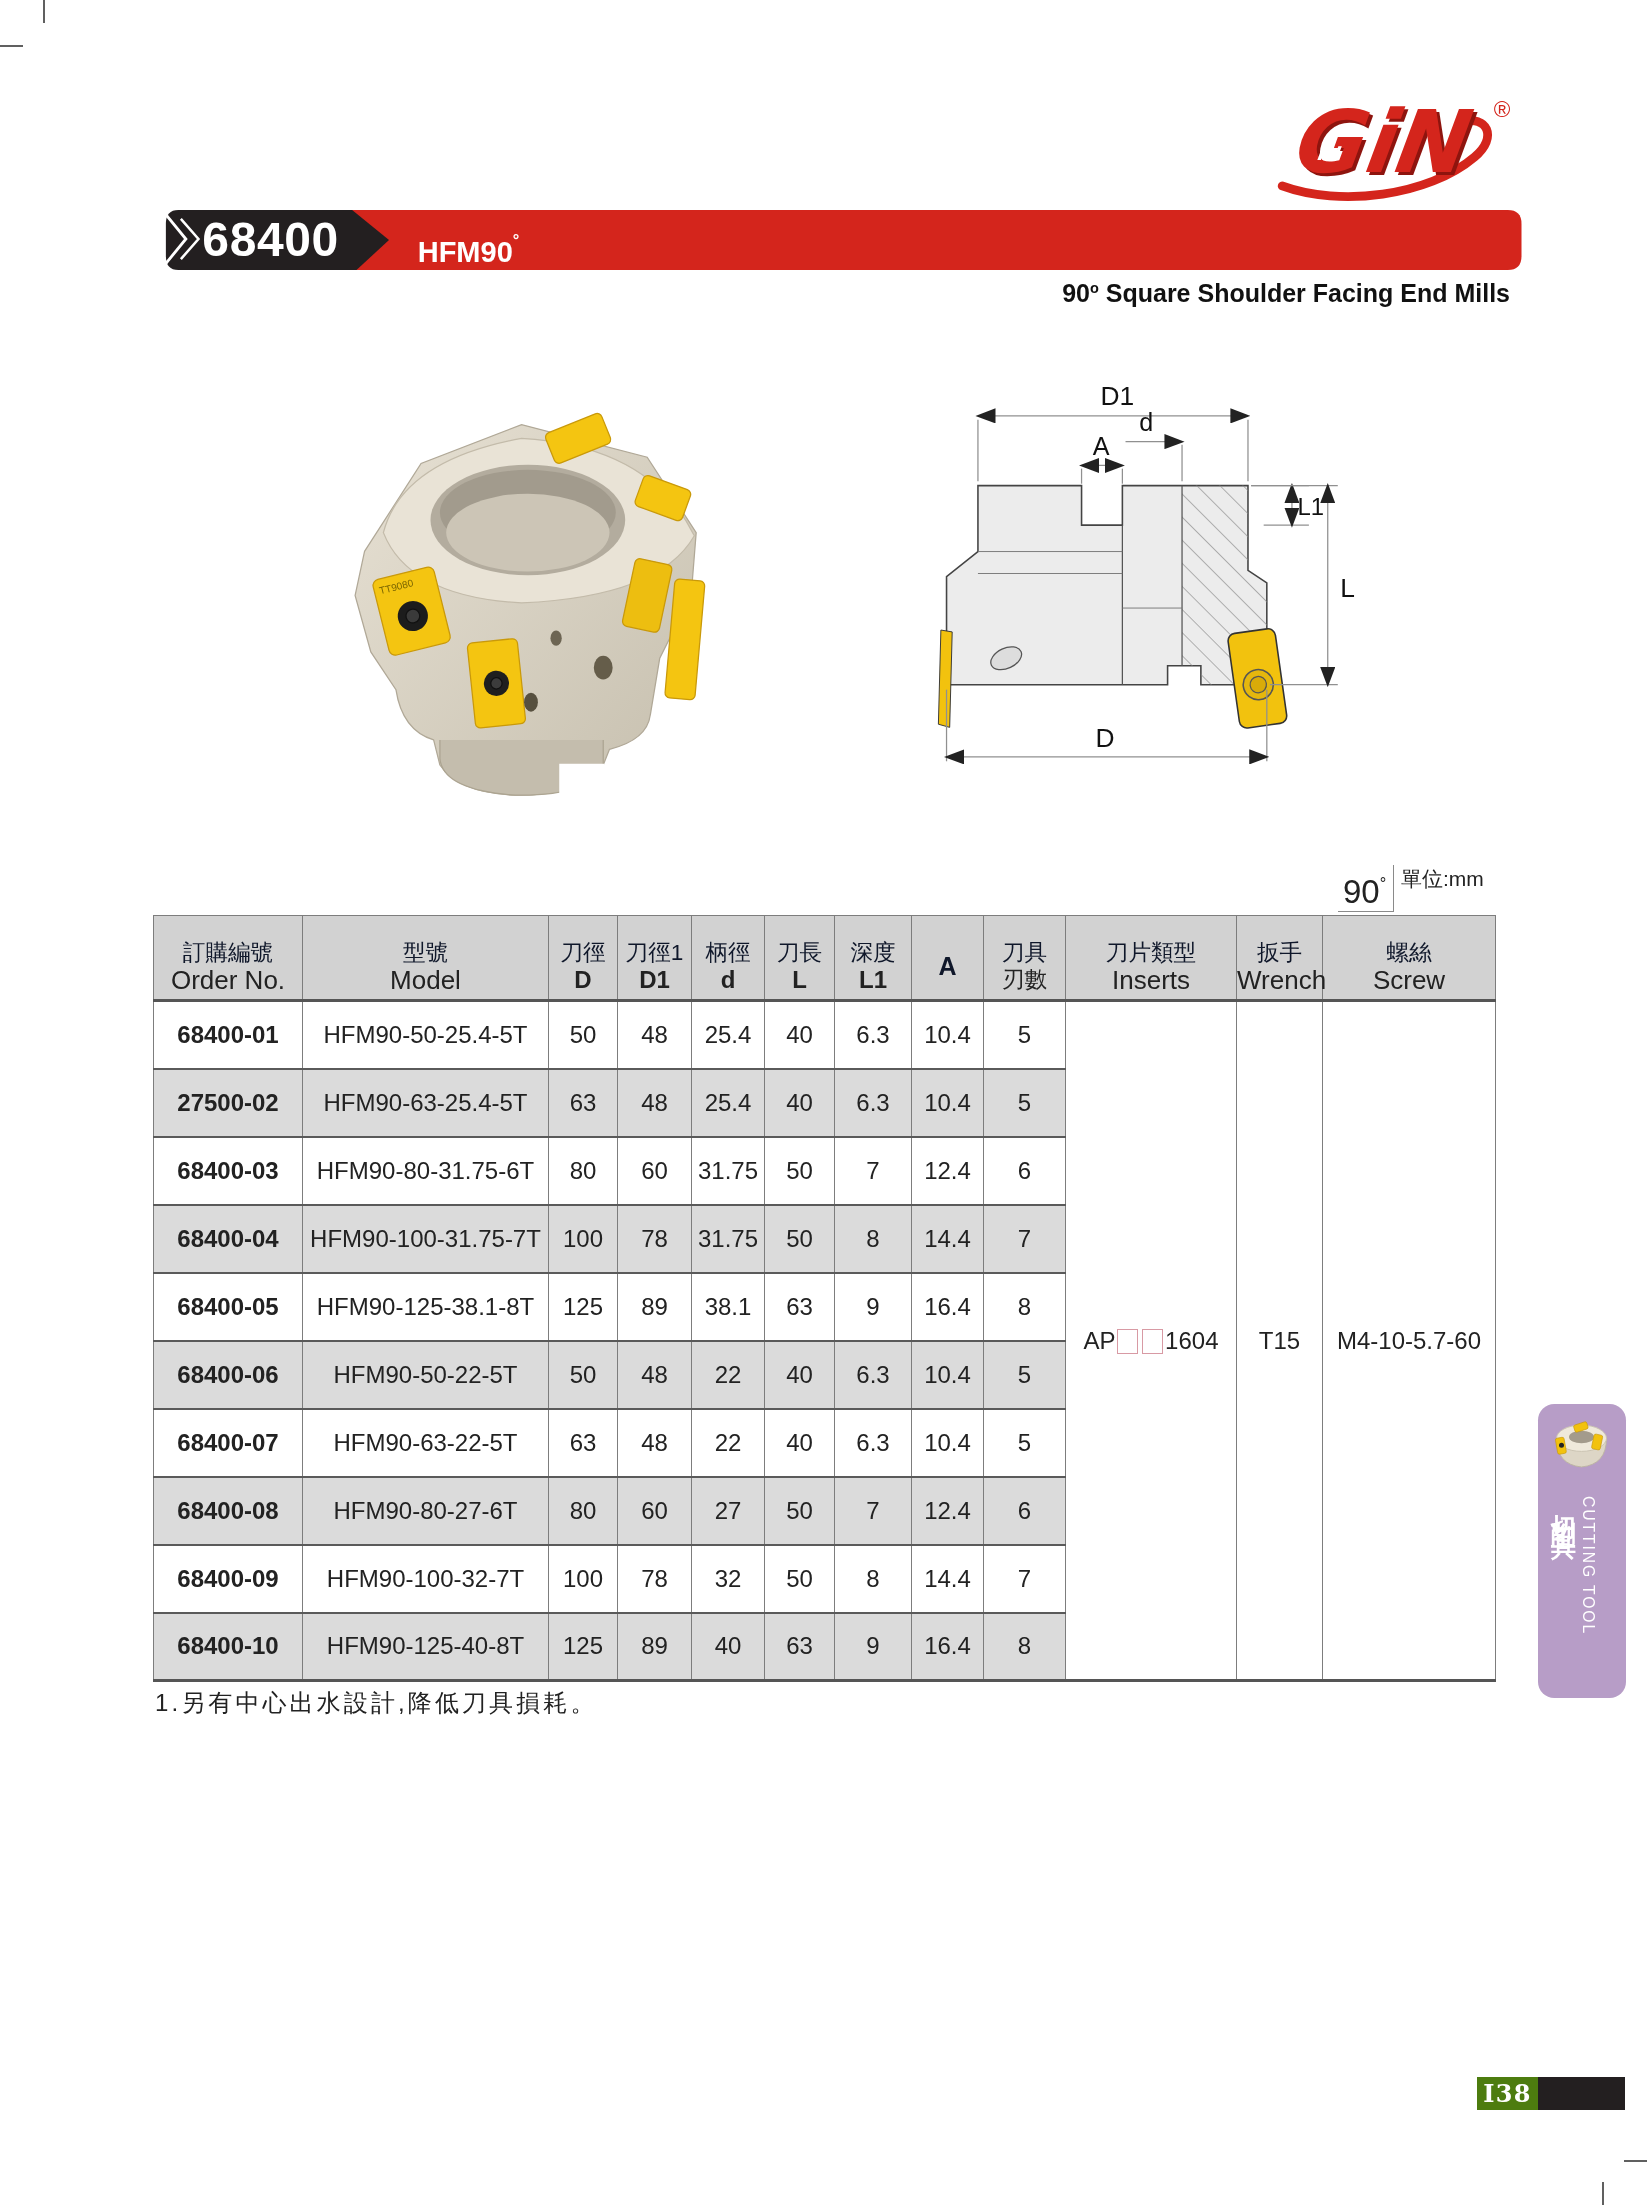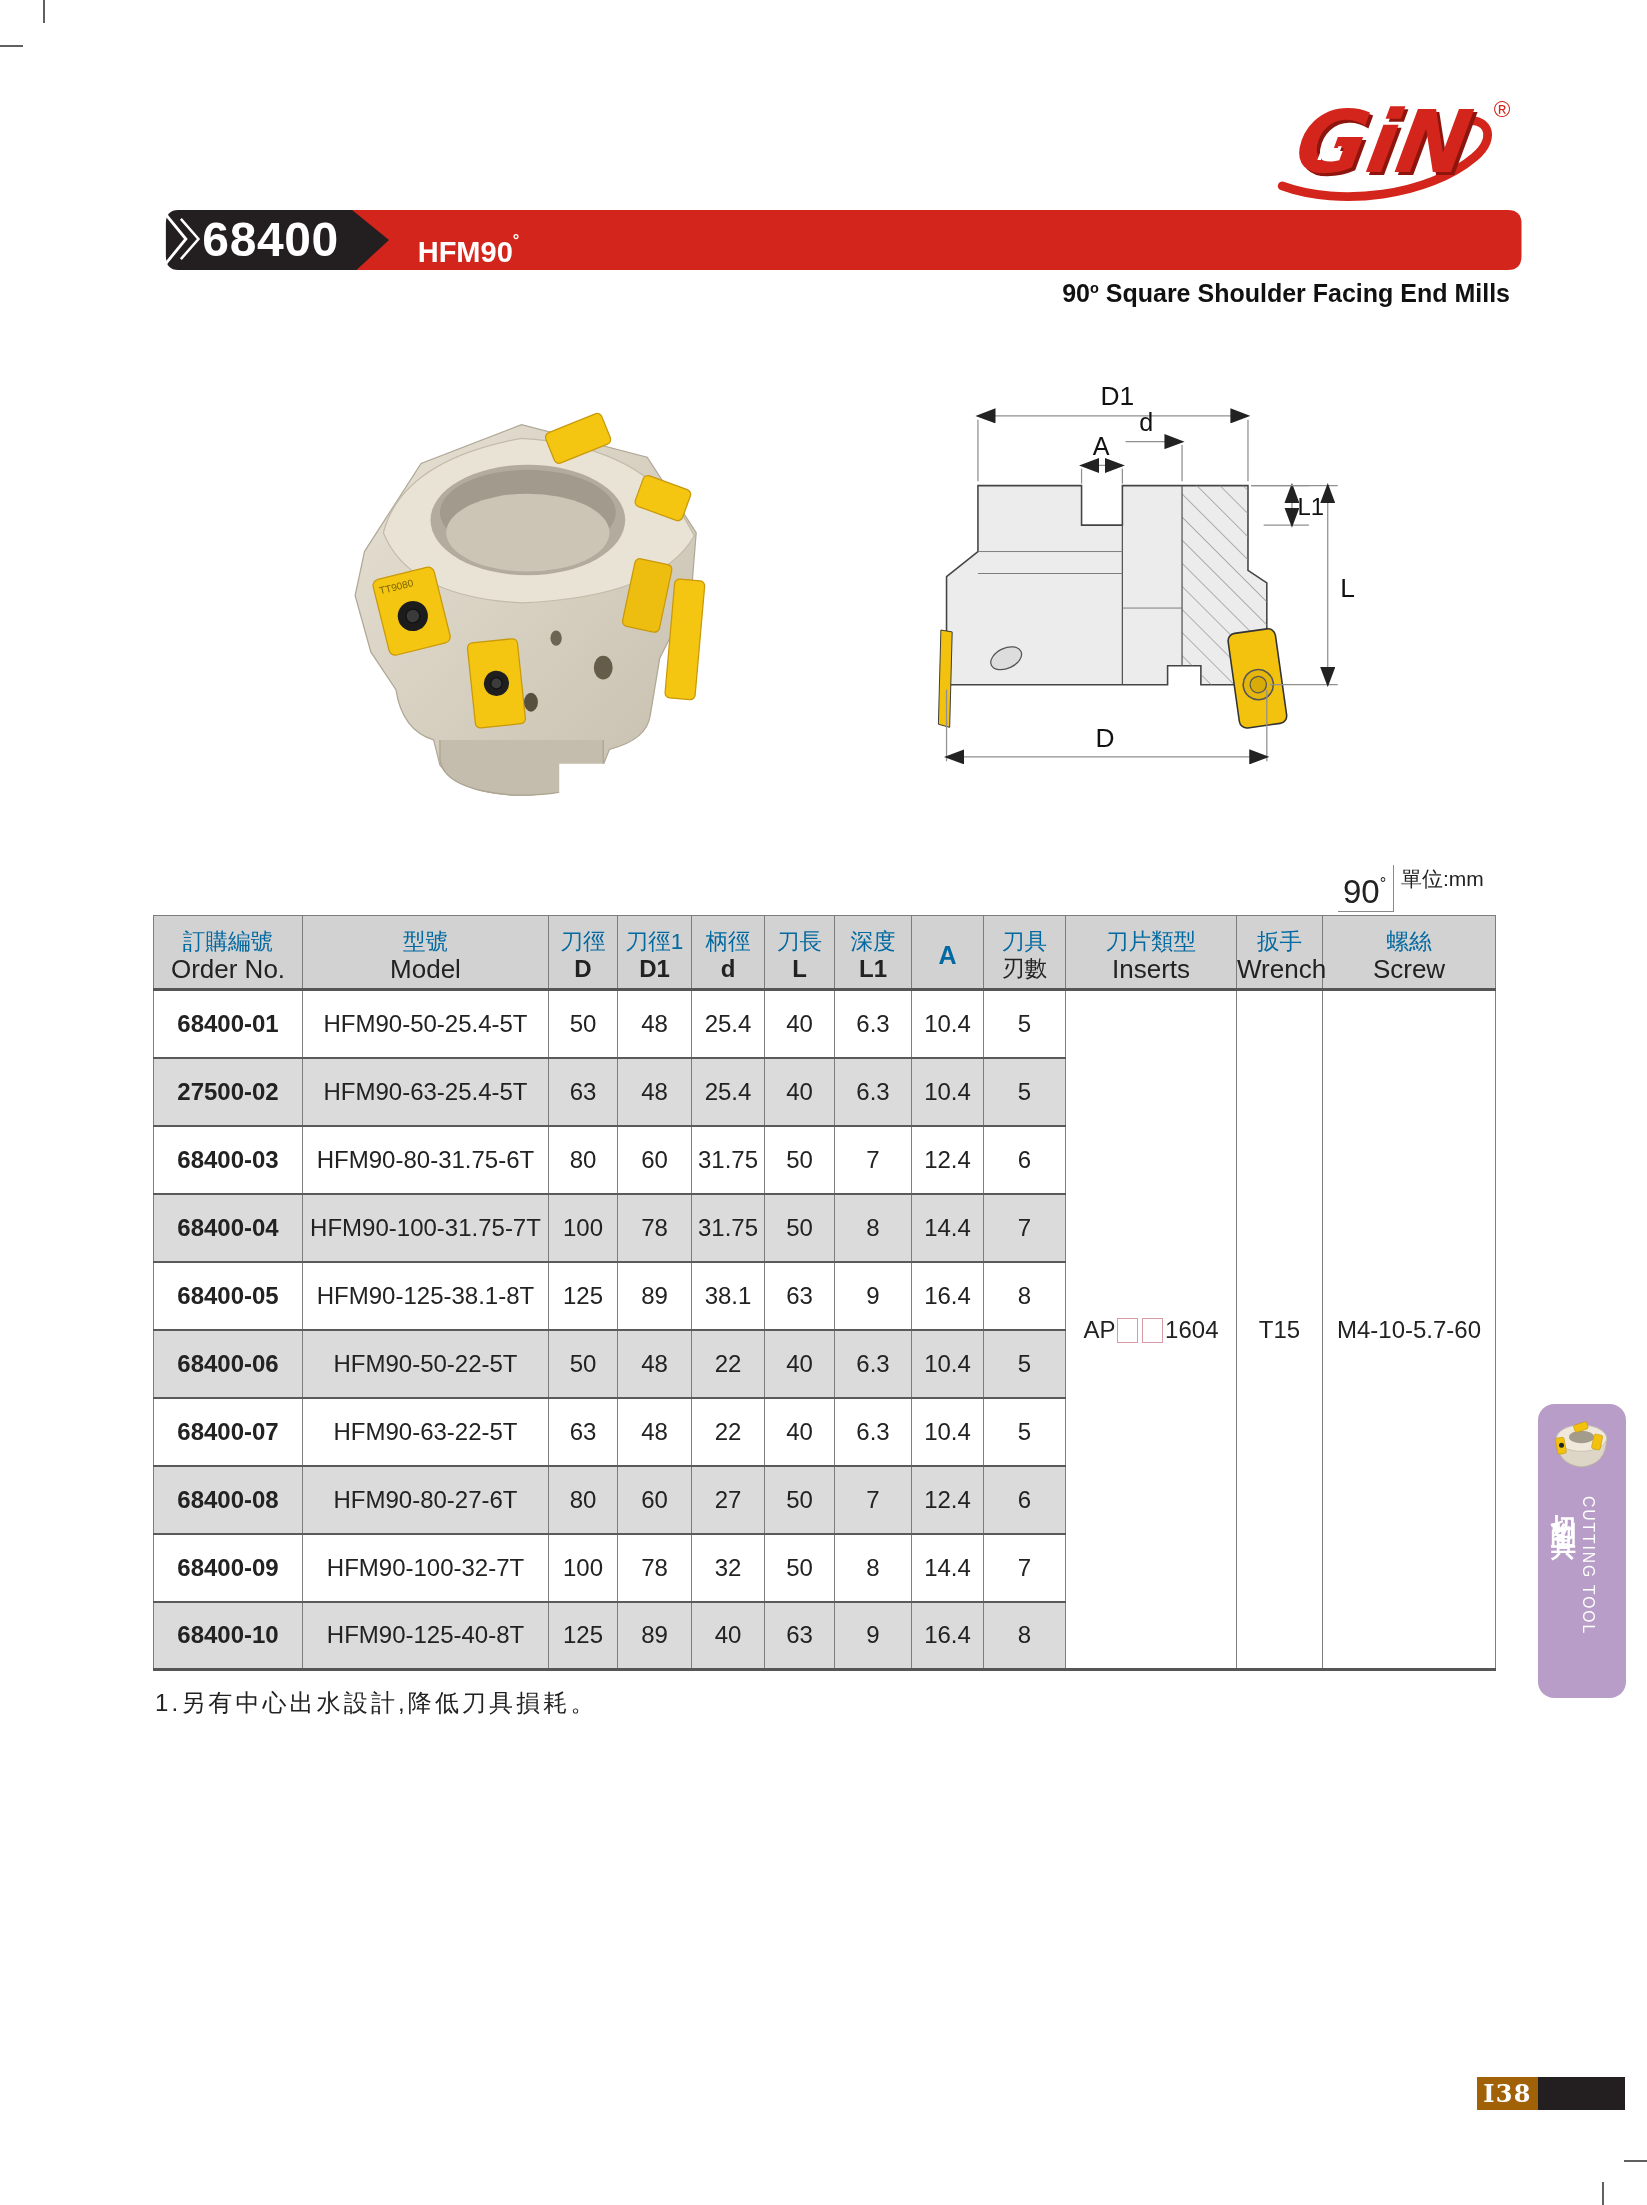--- a/index.html
+++ b/index.html
@@ -58,21 +58,21 @@
     font-weight:normal;vertical-align:middle;padding:0;
   }
   table.spec td{
     border-left:1.9px solid #7d7d7d;text-align:center;vertical-align:middle;
     font-size:24px;color:#222;background:#fff;padding:0;
   }
   table.spec tr.data{height:68px;}
   table.spec tr.data td{border-top:2.5px solid #5a5a5a;}
   table.spec tr.alt td{background:#dbdbdb;}
   table.spec td.merged{background:#fff;font-size:24px;}
-  .h1{display:block;font-size:22.6px;color:#0369a1;line-height:28px;margin-top:7px;}
+  .h1{display:block;font-size:22.6px;color:#0f172a;line-height:28px;margin-top:18px;}
   .h2{display:block;line-height:26.4px;color:#222;}
   .h2.en{font-size:26px;}
   .h2.letter{font-size:24px;font-weight:bold;}
   .h2.zh2{font-size:22.6px;}
   .h1.letter-single{font-size:25px;font-weight:bold;line-height:65px;}
   td.ord{font-weight:bold;font-size:25px;}
   td.mdl{text-align:left;padding-left:14px;font-size:24px;}
   .ph{
     display:inline-block;width:19px;height:22.6px;border:1.9px solid #d89aa4;
     margin:0 1.9px;vertical-align:-5px;background:#fff;
@@ -92,21 +92,21 @@
     position:absolute;left:10px;top:89px;writing-mode:vertical-rl;
     color:#fff;font-size:25px;letter-spacing:7.5px;font-weight:bold;
   }
   .tab-en{
     position:absolute;left:41px;top:92px;writing-mode:vertical-rl;
     color:#fff;font-size:15.7px;letter-spacing:1.9px;
   }
 
   
   .badge-red{
-    position:absolute;left:1477px;top:2077px;width:61px;height:33px;background:#a16207;
+    position:absolute;left:1477px;top:2077px;width:61px;height:33px;background:#4d7c0f;
     color:#fff;text-align:center;line-height:33px;font-size:24px;font-weight:bold;
     font-family:"DejaVu Serif","Liberation Serif",serif;letter-spacing:1.3px;
   }
   .badge-black{position:absolute;left:1538px;top:2077px;width:87px;height:33px;background:#231f20;}
 </style>
 </head>
 <body>
 
 <div class="crop" style="left:43px;top:0;width:1.9px;height:22.6px;"></div>
 <div class="crop" style="left:0;top:45px;width:23px;height:1.9px;"></div>

